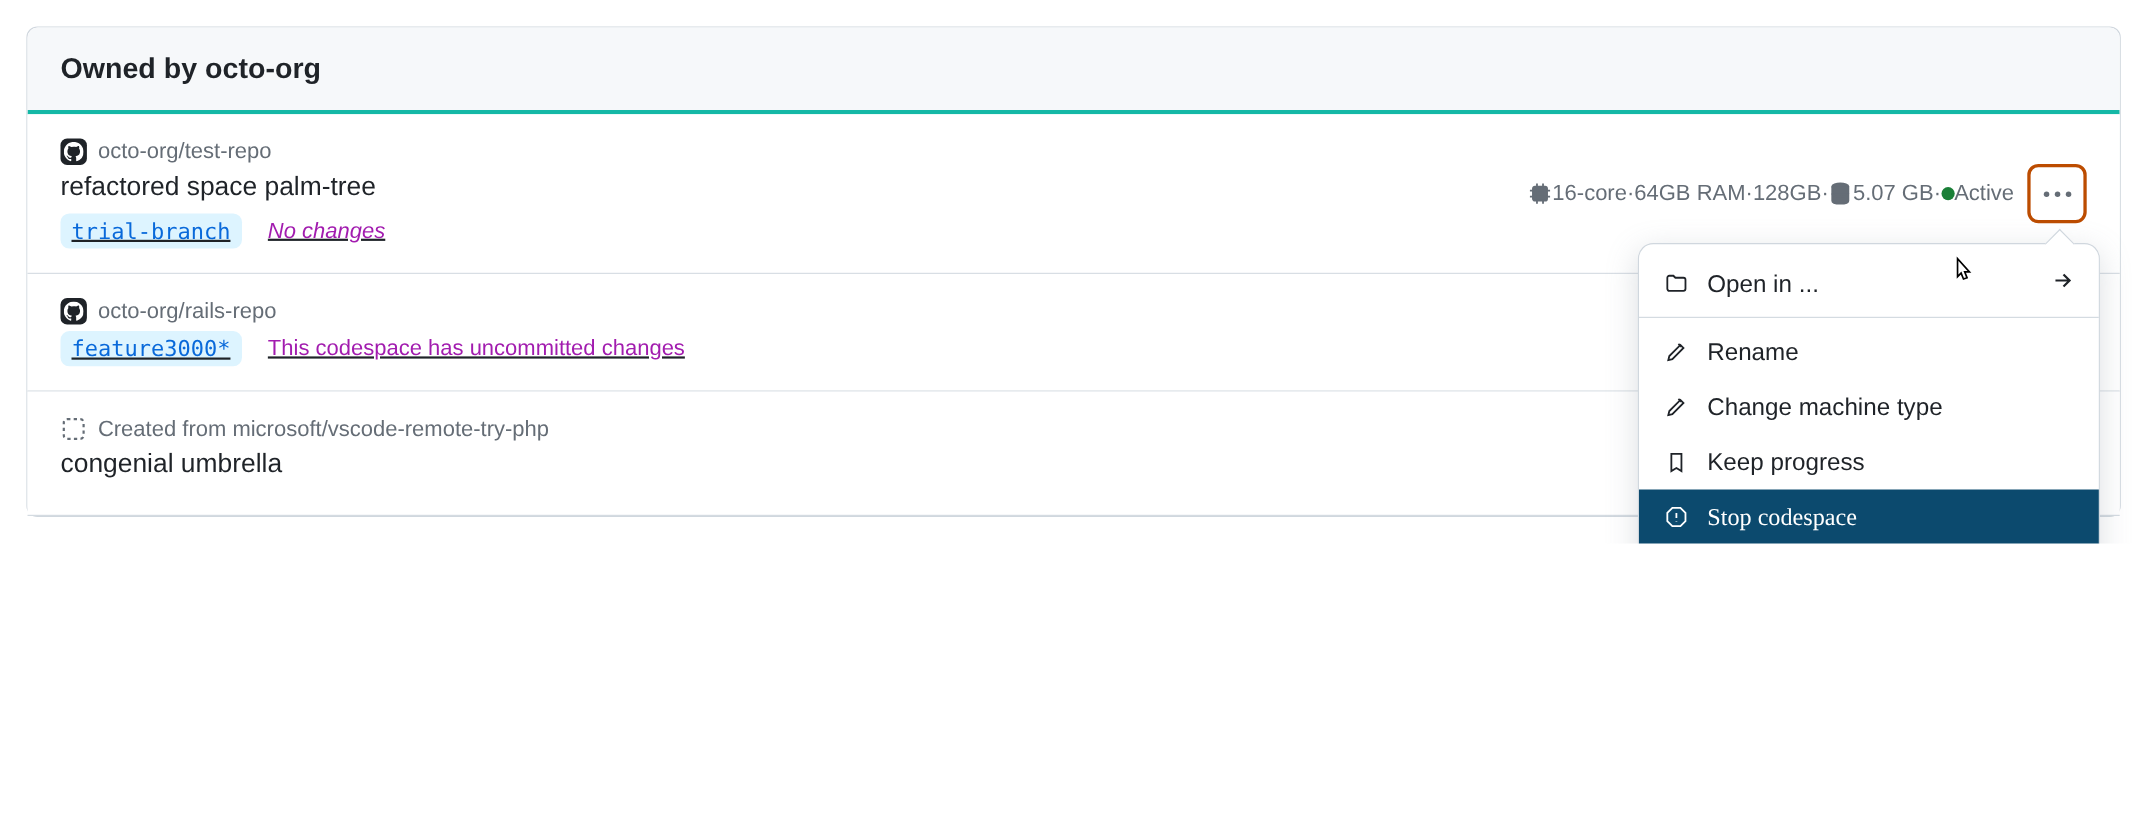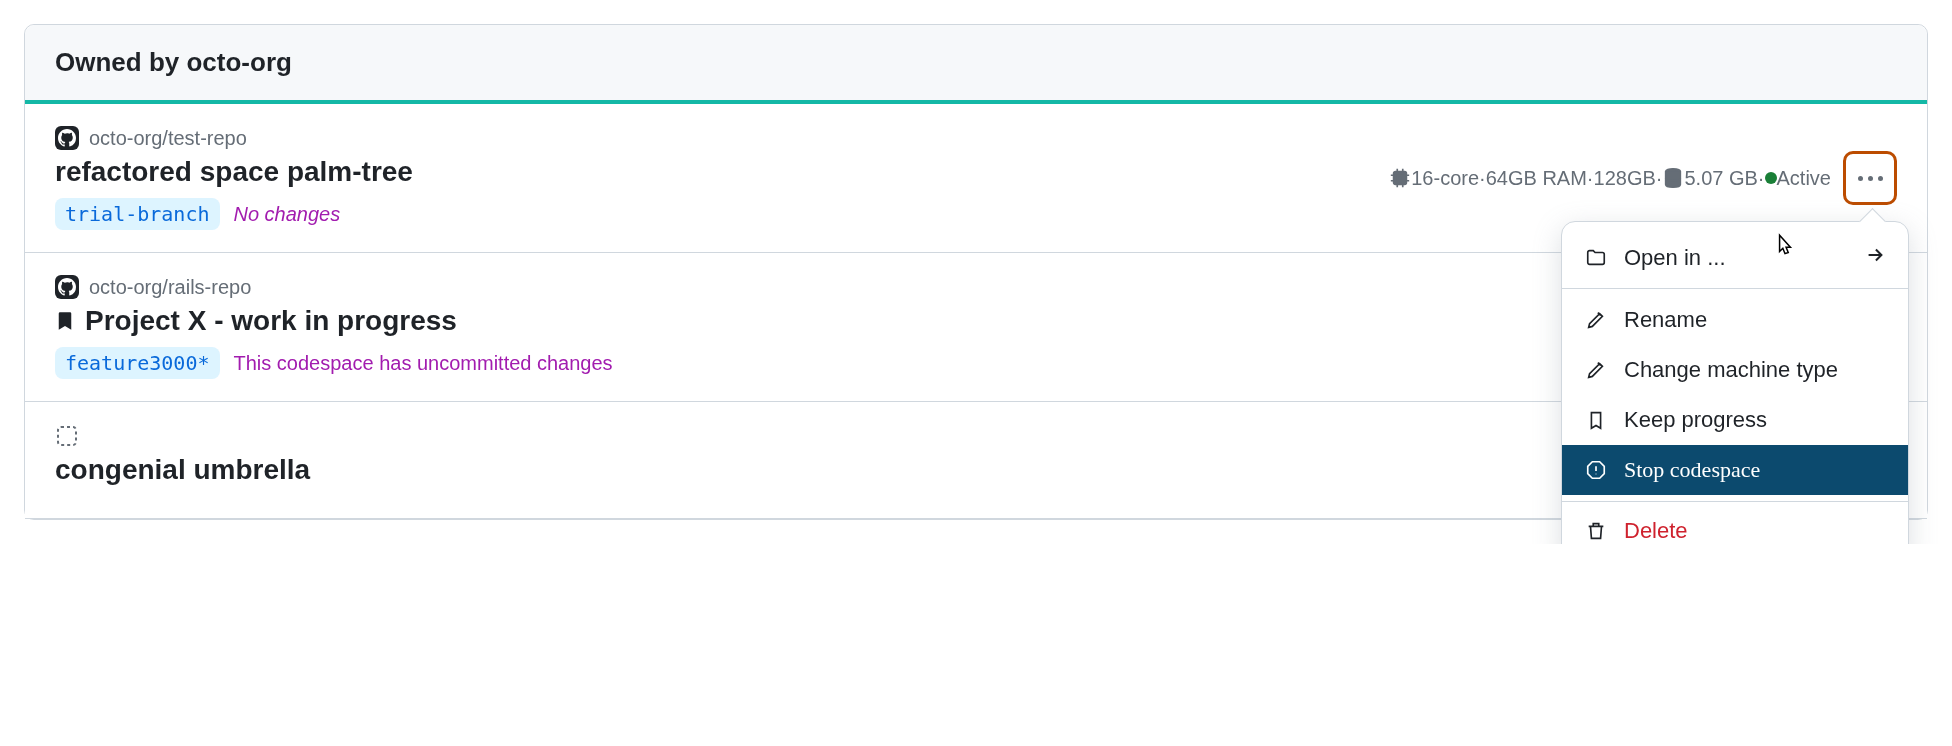--- a/index.html
+++ b/index.html
@@ -62,29 +62,30 @@
   .avatar svg { width: 18px; height: 18px; fill: #fff; }
   .dashed-sq {
     width: 24px; height: 24px;
     display: inline-flex; align-items:center; justify-content:center;
     color:#656d76;
   }
   .name-line {
     display: flex;
     align-items: center;
     gap: 10px;
-    font-weight: 700;
-    font-size: 28px;
+    font-weight: 400;
+    font-size: 24px;
     margin-bottom: 10px;
   }
   .branch-line {
     display: flex;
     align-items: center;
-    gap: 14px;
-    font-size: 20px;
+    gap: 24px;
+    font-size: 20px;
+    text-decoration: underline;
   }
   .branch-chip {
     background: #ddf4ff;
     color: #0969da;
     font-family: ui-monospace, SFMono-Regular, Menlo, monospace;
     padding: 4px 10px;
     border-radius: 8px;
     font-size: 20px;
   }
   .changes-text { color: #a21caf; }
@@ -110,21 +111,21 @@
   }
   .kebab-btn .d { width:5px; height:5px; border-radius:50%; background:#656d76; }
   .bookmark-icon { display:inline-flex; color:#1f2328; }
   .bookmark-icon svg { width:20px; height:20px; fill: currentColor; }
 
   
   .menu {
     position: absolute;
     top: 196px;
     right: 18px;
-    width: 348px;
+    width: 420px;
     background: #fff;
     border: 1px solid #d0d7de;
     border-radius: 14px;
     box-shadow: 0 8px 28px rgba(140,149,159,.3);
     z-index: 20;
     padding: 8px 0;
     text-align: right;
   }
   .menu::before {
     content:"";
@@ -223,28 +224,20 @@
   <div class="row">
     <div class="row-left">
       <div class="repo-line">
         <span class="avatar">
           <svg viewBox="0 0 16 16">
               <path d="M8 0C3.58 0 0 3.58 0 8c0 3.54 2.29 6.53 5.47 7.59.4.07.55-.17.55-.38 0-.19-.01-.82-.01-1.49-2.01.37-2.53-.49-2.69-.94-.09-.23-.48-.94-.82-1.13-.28-.15-.68-.52-.01-.53.63-.01 1.08.58 1.23.82.72 1.21 1.87.87 2.33.66.07-.52.28-.87.51-1.07-1.78-.2-3.64-.89-3.64-3.95 0-.87.31-1.59.82-2.15-.08-.2-.36-1.02.08-2.12 0 0 .67-.21 2.2.82a7.5 7.5 0 0 1 2-.27c.68 0 1.36.09 2 .27 1.53-1.04 2.2-.82 2.2-.82.44 1.1.16 1.92.08 2.12.51.56.82 1.27.82 2.15 0 3.07-1.87 3.75-3.65 3.95.29.25.54.73.54 1.48 0 1.07-.01 1.93-.01 2.2 0 .21.15.46.55.38A8.01 8.01 0 0 0 16 8c0-4.42-3.58-8-8-8z"></path>
             </svg>
         </span>
         <span>octo-org/rails-repo</span>
       </div>
-      <div class="name-line">
-        <span class="bookmark-icon">
-          <svg viewBox="0 0 16 16">
-              <path d="M3 2a1 1 0 0 1 1-1h8a1 1 0 0 1 1 1v13l-5-3-5 3V2z"></path>
-            </svg>
-        </span>
-        <span>Project X - work in progress</span>
-      </div>
       <div class="branch-line">
         <span class="branch-chip">feature3000*</span>
         <span class="changes-text">This codespace has uncommitted changes</span>
       </div>
     </div>
     <div class="row-right">
       <span class="spec-icon">
         <svg viewBox="0 0 24 24" fill="none" stroke-width="1.8">
             <rect x="5" y="5" width="14" height="14" rx="2"></rect>
             <rect x="9" y="9" width="6" height="6"></rect>
@@ -261,20 +254,21 @@
   </div>
 
   <div class="row">
     <div class="row-left">
       <div class="repo-line">
         <span class="dashed-sq">
           <svg viewBox="0 0 24 24" fill="none" stroke="currentColor" stroke-width="2" stroke-dasharray="3 3">
               <rect x="3" y="3" width="18" height="18" rx="3"></rect>
             </svg>
         </span>
+        <span>Created from microsoft/vscode-remote-try-php</span>
       </div>
       <div class="name-line">
         <span>congenial umbrella</span>
       </div>
     </div>
     <div class="row-right">
       <span class="spec-icon">
         <svg viewBox="0 0 24 24" fill="none" stroke-width="1.8">
             <rect x="5" y="5" width="14" height="14" rx="2"></rect>
             <rect x="9" y="9" width="6" height="6"></rect>

